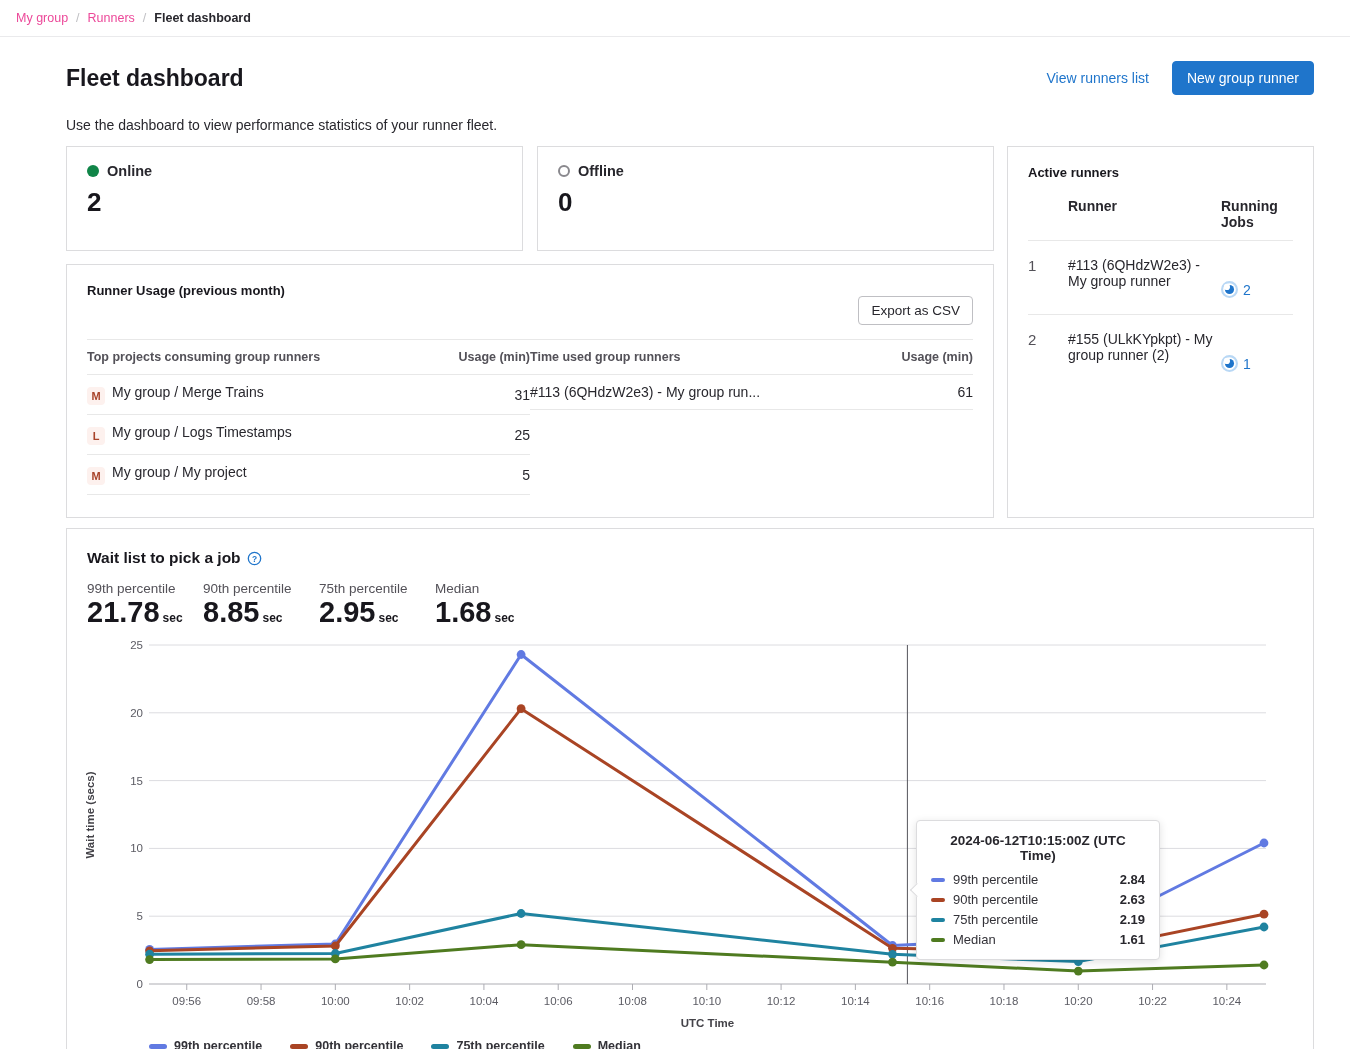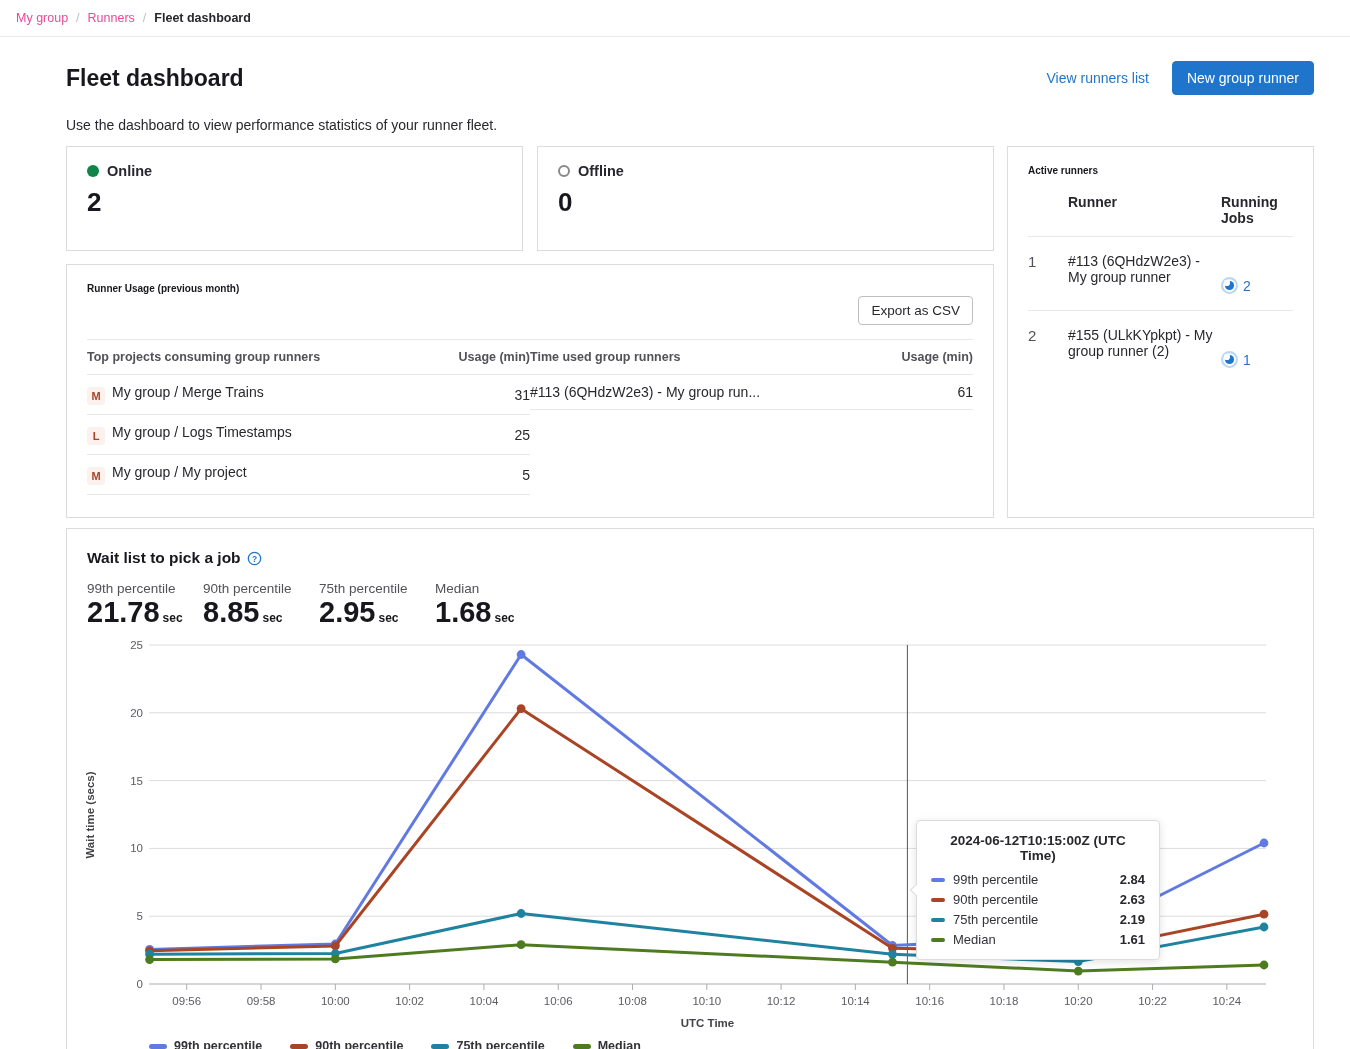--- a/index.html
+++ b/index.html
@@ -33,21 +33,21 @@
   .card { background:#fff; border:1px solid #dcdcde; border-radius:0; }
   .status-row { display:flex; gap:14px; }
   .status-card { flex:1; padding:16px 20px; }
   .status-head { display:flex; align-items:center; gap:8px; font-size:14.5px; font-weight:bold; color:#28272d; }
   .dot-online { width:12px; height:12px; border-radius:50%; background:#108548; }
   .dot-offline { width:12px; height:12px; border-radius:50%; background:#fff; border:2px solid #89888d; }
   .status-count { margin-top:8px; font-size:26px; font-weight:bold; color:#18171d; }
 
   
   .active-runners { grid-column:2; grid-row:1 / span 2; padding:18px 20px; }
-  .panel-title { font-size:10px; font-weight:bold; color:#18171d; }
+  .panel-title { font-size:13px; font-weight:bold; color:#18171d; }
   table.ar-table { width:100%; border-collapse:collapse; margin-top:6px; }
   table.ar-table th { text-align:left; font-size:14px; color:#28272d; padding:12px 0 10px; vertical-align:top; }
   table.ar-table td { border-top:1px solid #e8e8e8; padding:16px 0; vertical-align:top; font-size:14px; }
   table.ar-table th:first-child, table.ar-table td:first-child { width:40px; color:#535158; font-size:15px; }
   table.ar-table th:last-child, table.ar-table td:last-child { width:72px; }
   .jobs-cell { display:flex; align-items:center; gap:5px; margin-top:24px; }
   .jobs-count { color:#1f75cb; font-size:14px; cursor:pointer; }
 
   
   .usage-card { grid-column:1; grid-row:2; padding:18px 20px 22px; }

